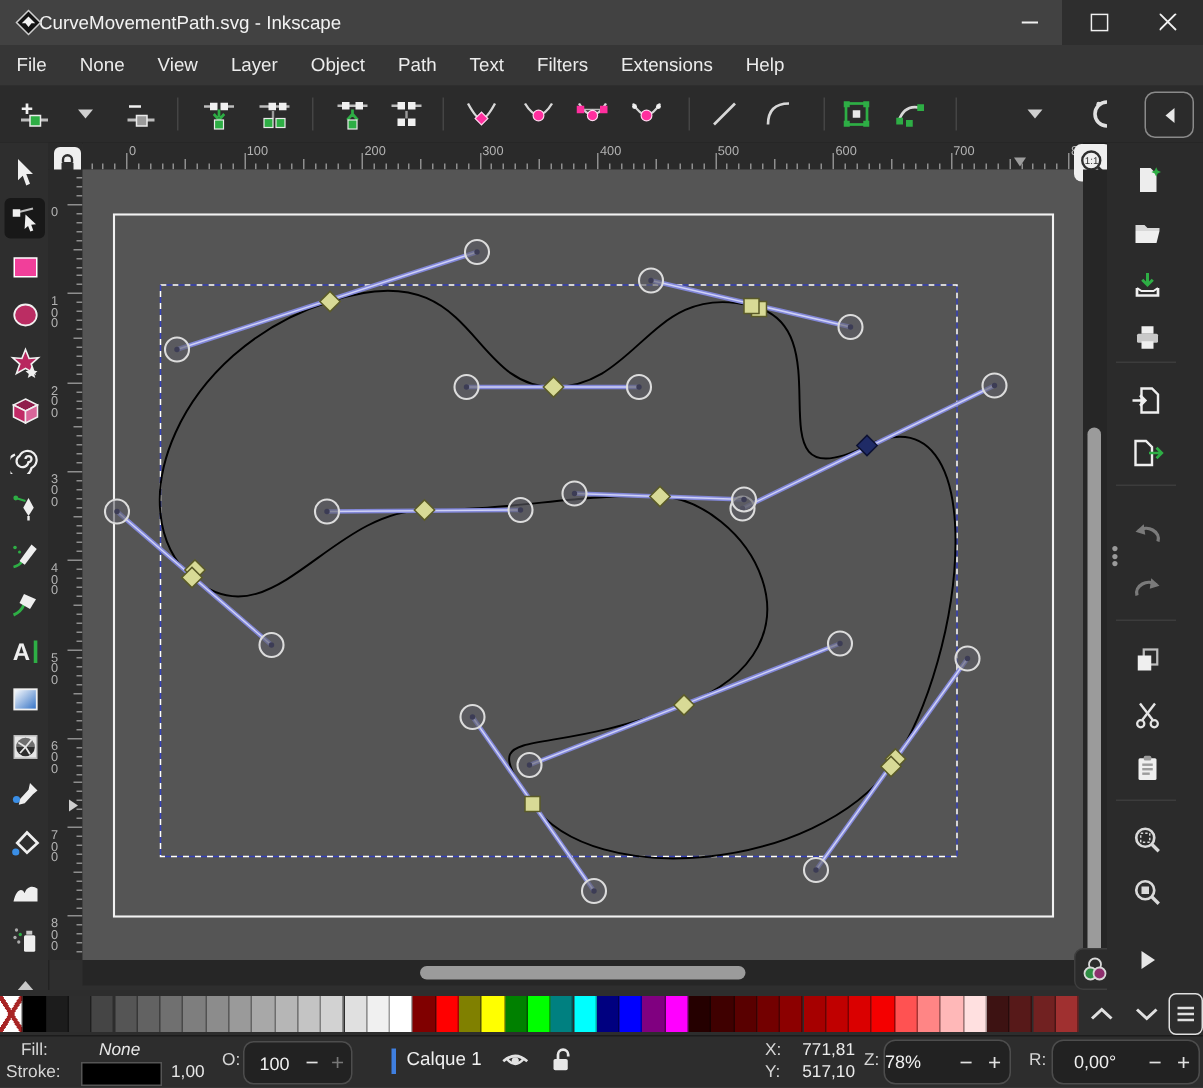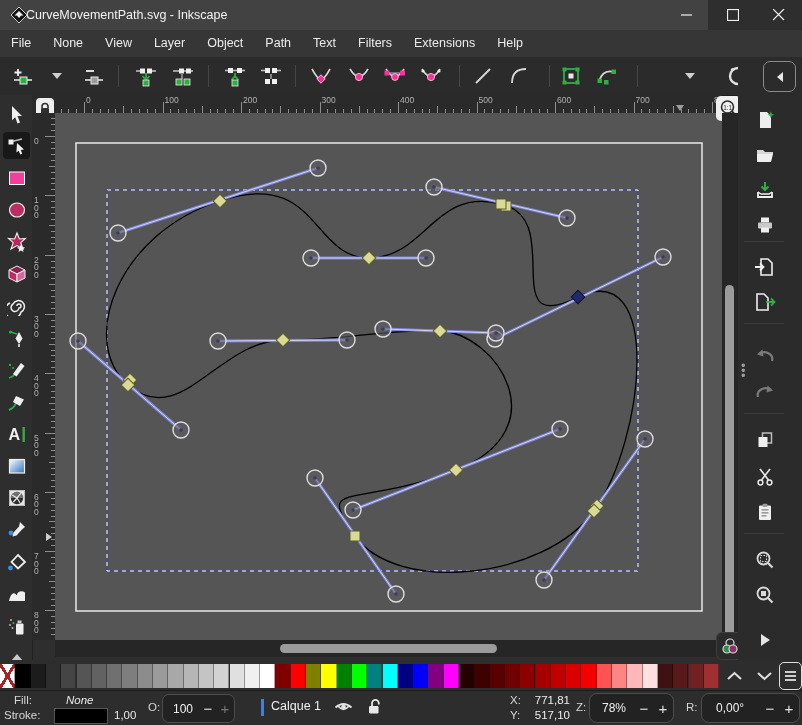--- a/index.html
+++ b/index.html
@@ -902,21 +902,21 @@
   </div>
 
 
   <span class="abs sb-label" style="left:510px;top:3px">X:</span>
   <span class="abs" style="left:532px;top:3px;width:38px;text-align:right;color:#ececec">771,81</span>
   <span class="abs sb-label" style="left:510px;top:18px">Y:</span>
   <span class="abs" style="left:532px;top:18px;width:38px;text-align:right;color:#ececec">517,10</span>
 
   <span class="abs sb-label" style="left:576px;top:10px">Z:</span>
   <div class="spinbox" style="left:589px;top:2px;width:83px;height:28px;border-radius:8px">
-    <span class="spin-val" style="margin-left:12px;flex:1">78%</span>
+    <span class="spin-val" style="flex:1">78%</span>
     <span class="spin-btn" style="width:18px">−</span>
     <span class="spin-btn" style="width:20px">+</span>
   </div>
 
   <span class="abs sb-label" style="left:686px;top:10px">R:</span>
   <div class="spinbox" style="left:701px;top:2px;width:97px;height:28px;border-radius:8px">
     <span class="spin-val" style="margin-left:14px;flex:1">0,00°</span>
     <span class="spin-btn" style="width:18px">−</span>
     <span class="spin-btn" style="width:20px">+</span>
   </div>

